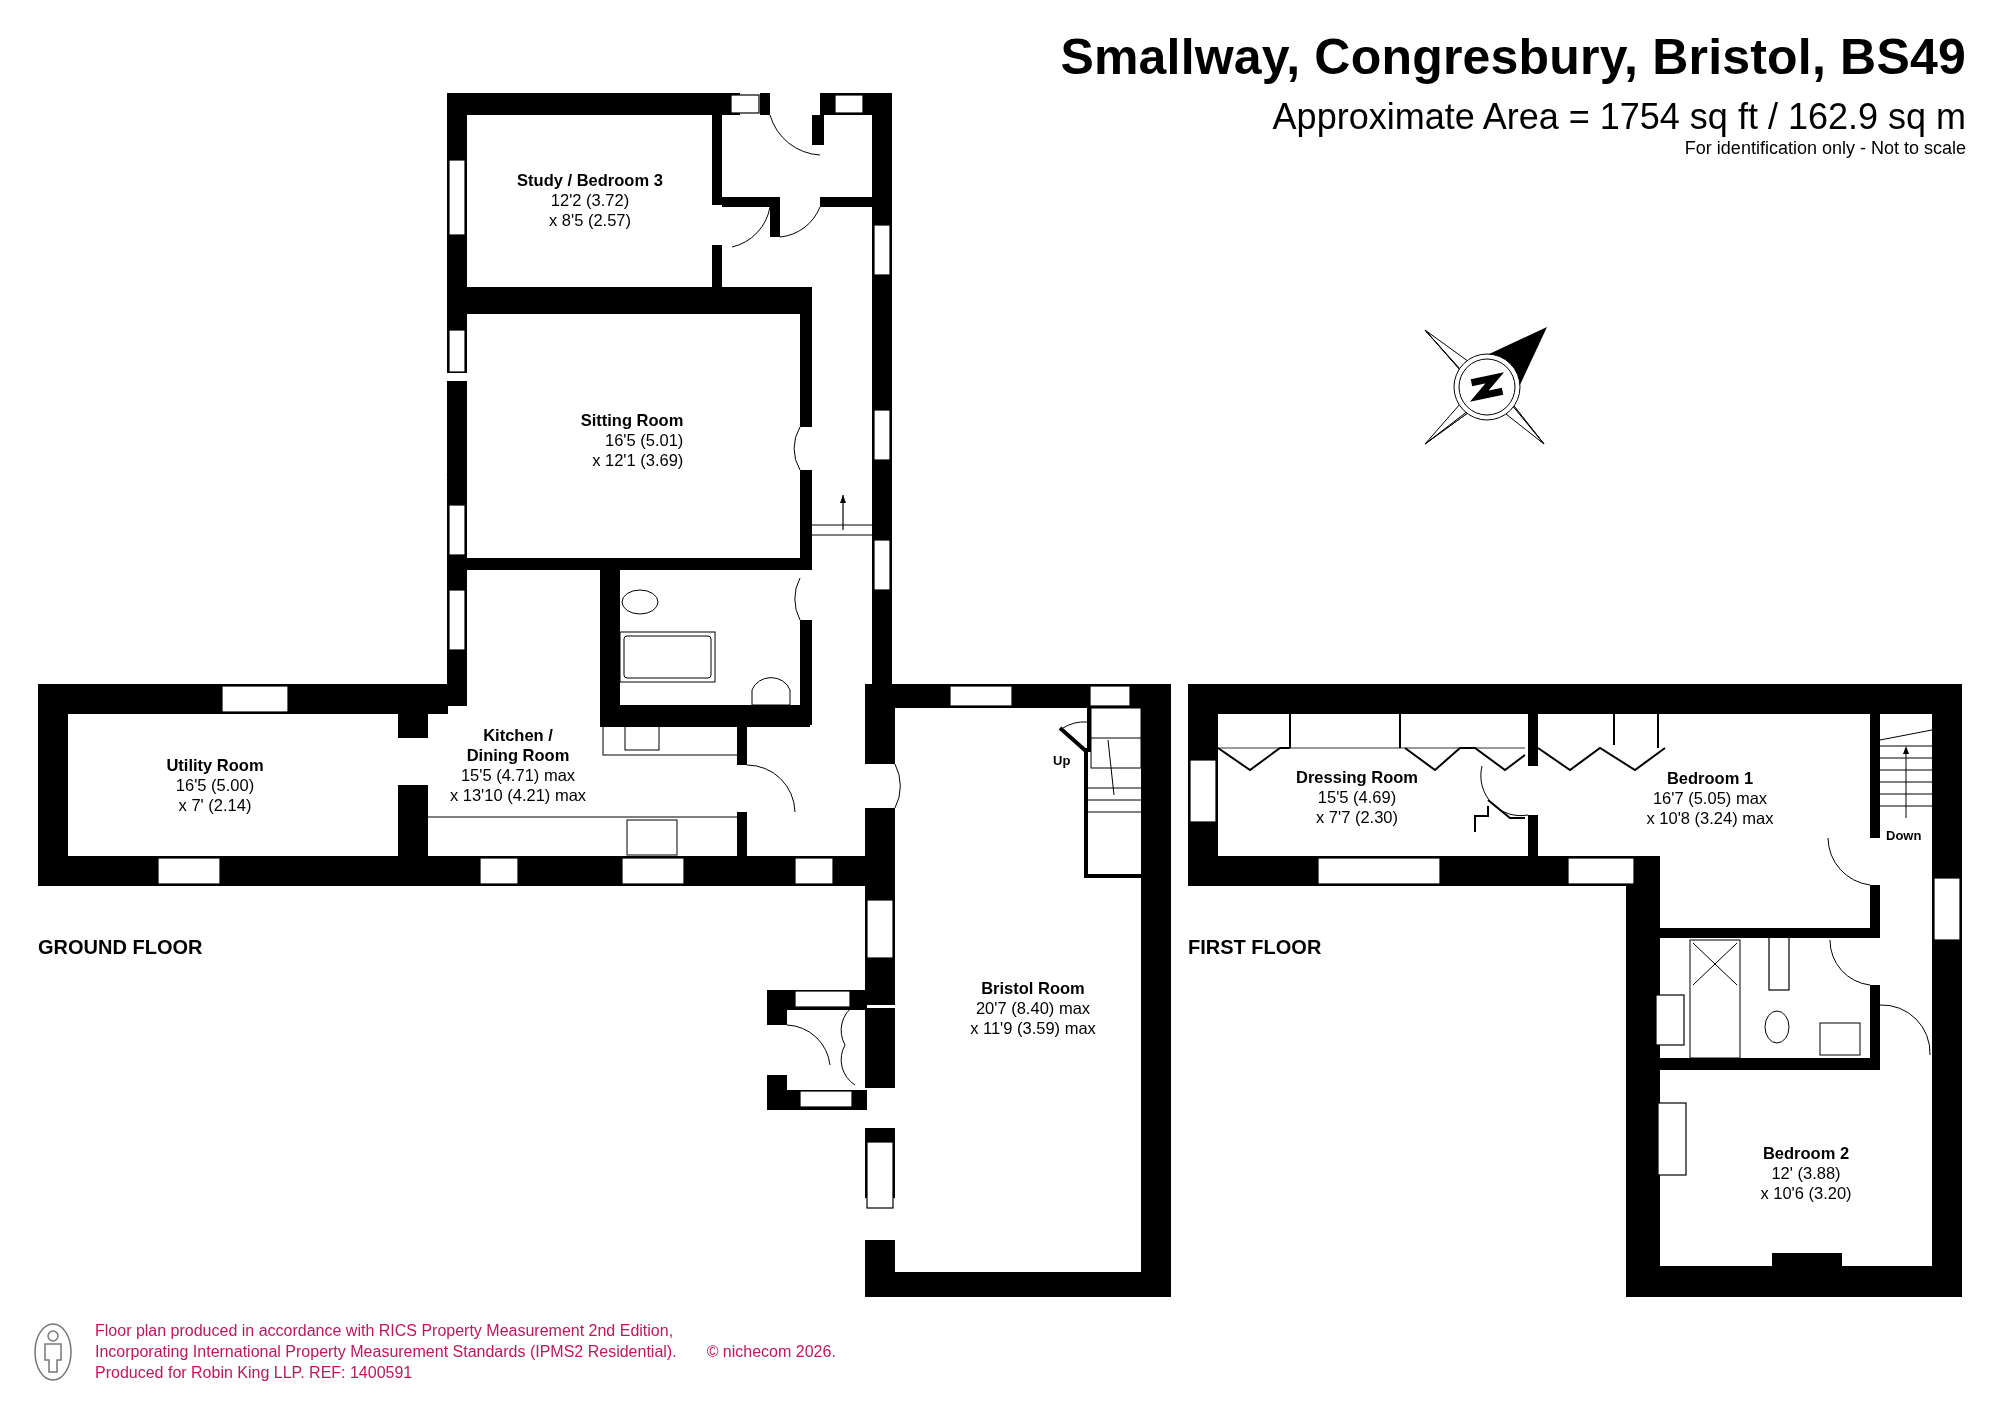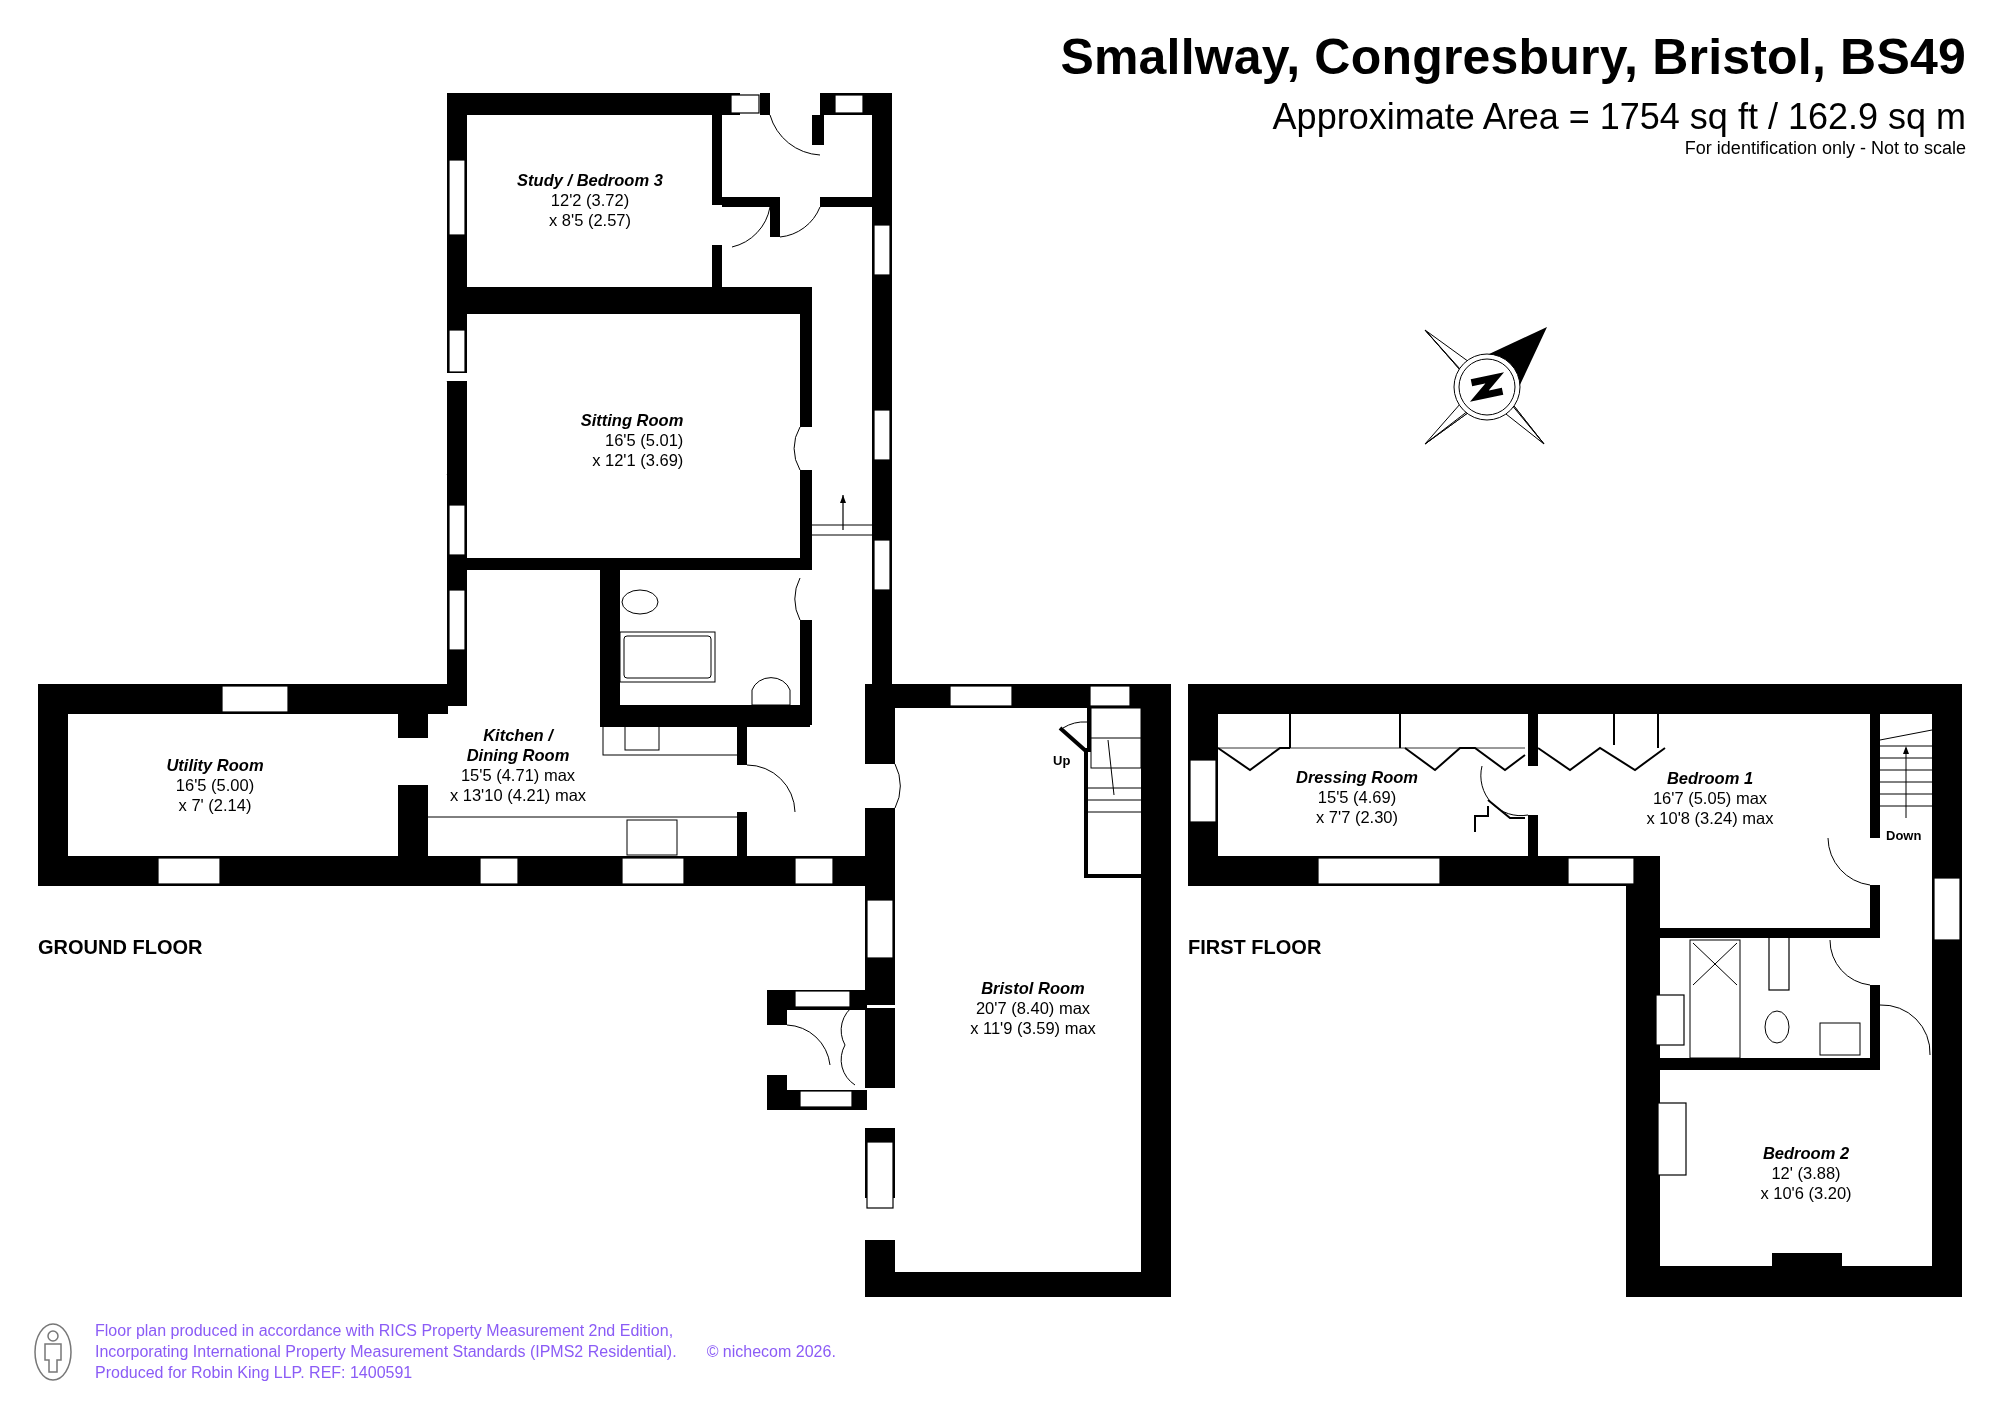--- a/index.html
+++ b/index.html
@@ -2,23 +2,23 @@
 <html><head>
 <meta charset="utf-8">
 <style>
   html, body { margin:0; padding:0; background:#ffffff; }
   body { width:2000px; height:1414px; position:relative; overflow:hidden; font-family:"Liberation Sans", sans-serif; color:#000; }
   .title { position:absolute; right:34px; top:28px; font-size:50px; font-weight:bold; letter-spacing:0.2px; }
   .area { position:absolute; right:34px; top:96px; font-size:36px; }
   .note { position:absolute; right:34px; top:138px; font-size:18px; }
   .floor-label { position:absolute; font-size:20px; font-weight:bold;margin-top:26px; }
   .room { position:absolute; text-align:center; transform:translateX(-50%); font-size:16.5px; line-height:20px; white-space:nowrap; }
-  .room .name { font-weight:bold;font-style:italic; }
+  .room .name { font-weight:bold; }
   .tiny { position:absolute; font-size:13px; font-weight:bold; }
-  .footer { position:absolute; left:95px; top:1320px; font-size:16px; line-height:21px; color:#8b5cf6; }
+  .footer { position:absolute; left:95px; top:1320px; font-size:16px; line-height:21px; color:#be185d; }
   .footer .row { white-space:nowrap; }
   .footer .copy { margin-left:30px; }
   svg.plan { position:absolute; left:0; top:0; }
   .person { position:absolute; left:33px; top:1322px; }
 </style>
 </head>
 <body>
 
 <div class="title">Smallway, Congresbury, Bristol, BS49</div>
 <div class="area">Approximate Area = 1754 sq ft / 162.9 sq m</div>

